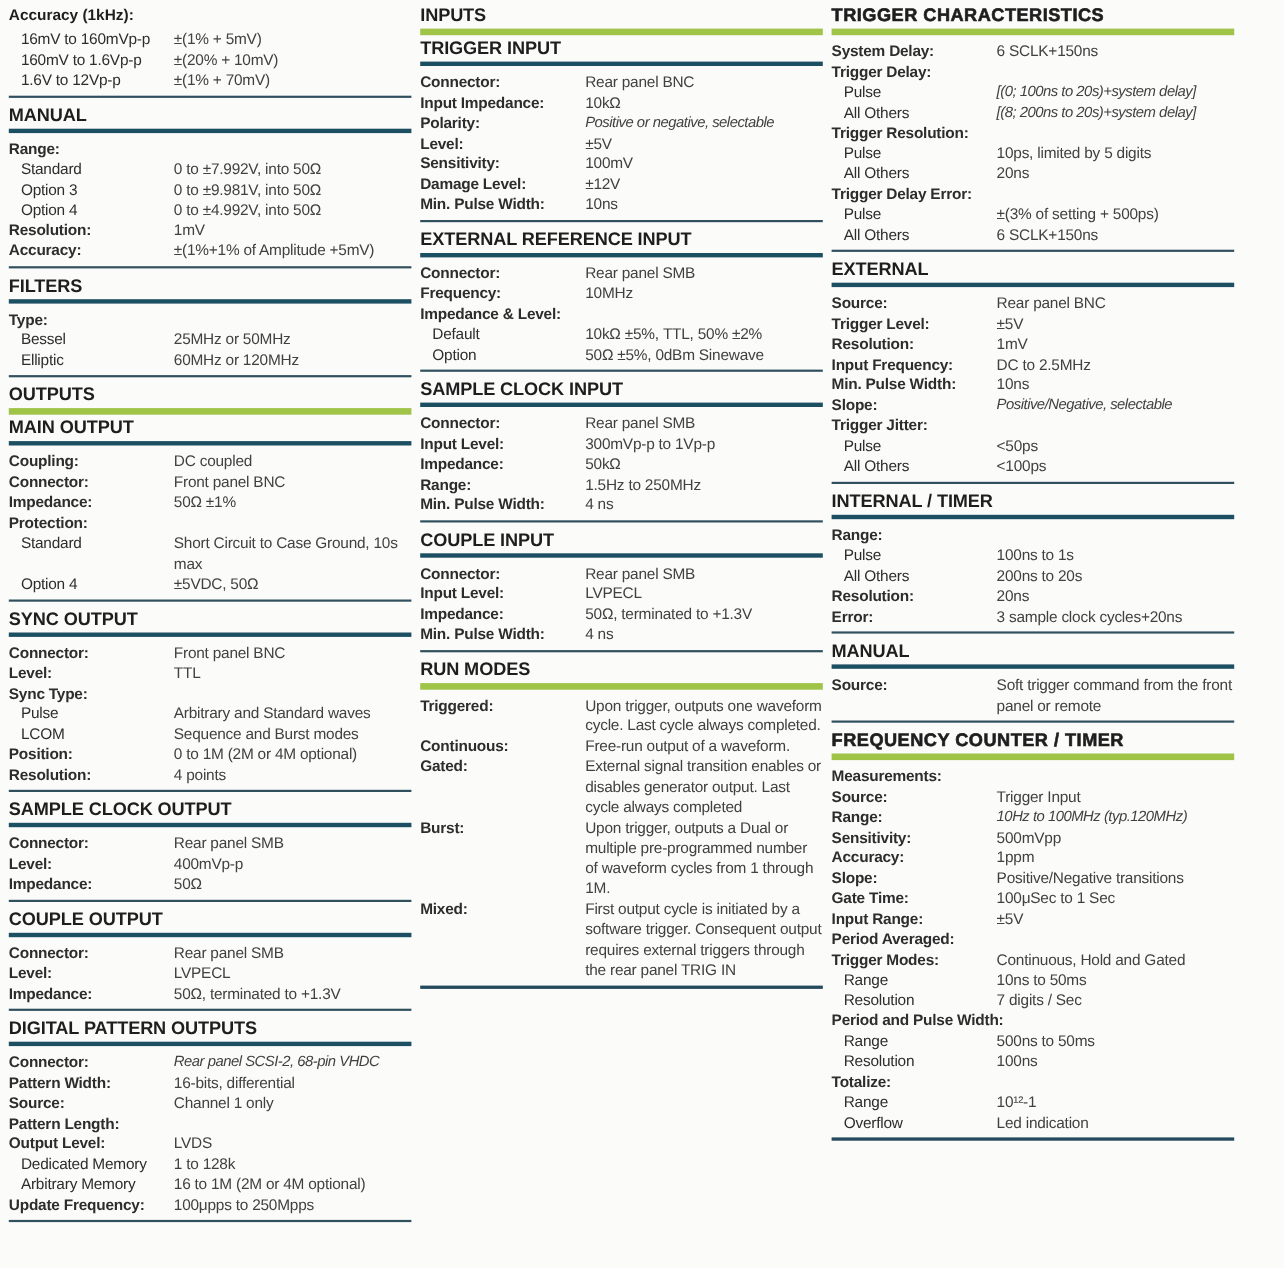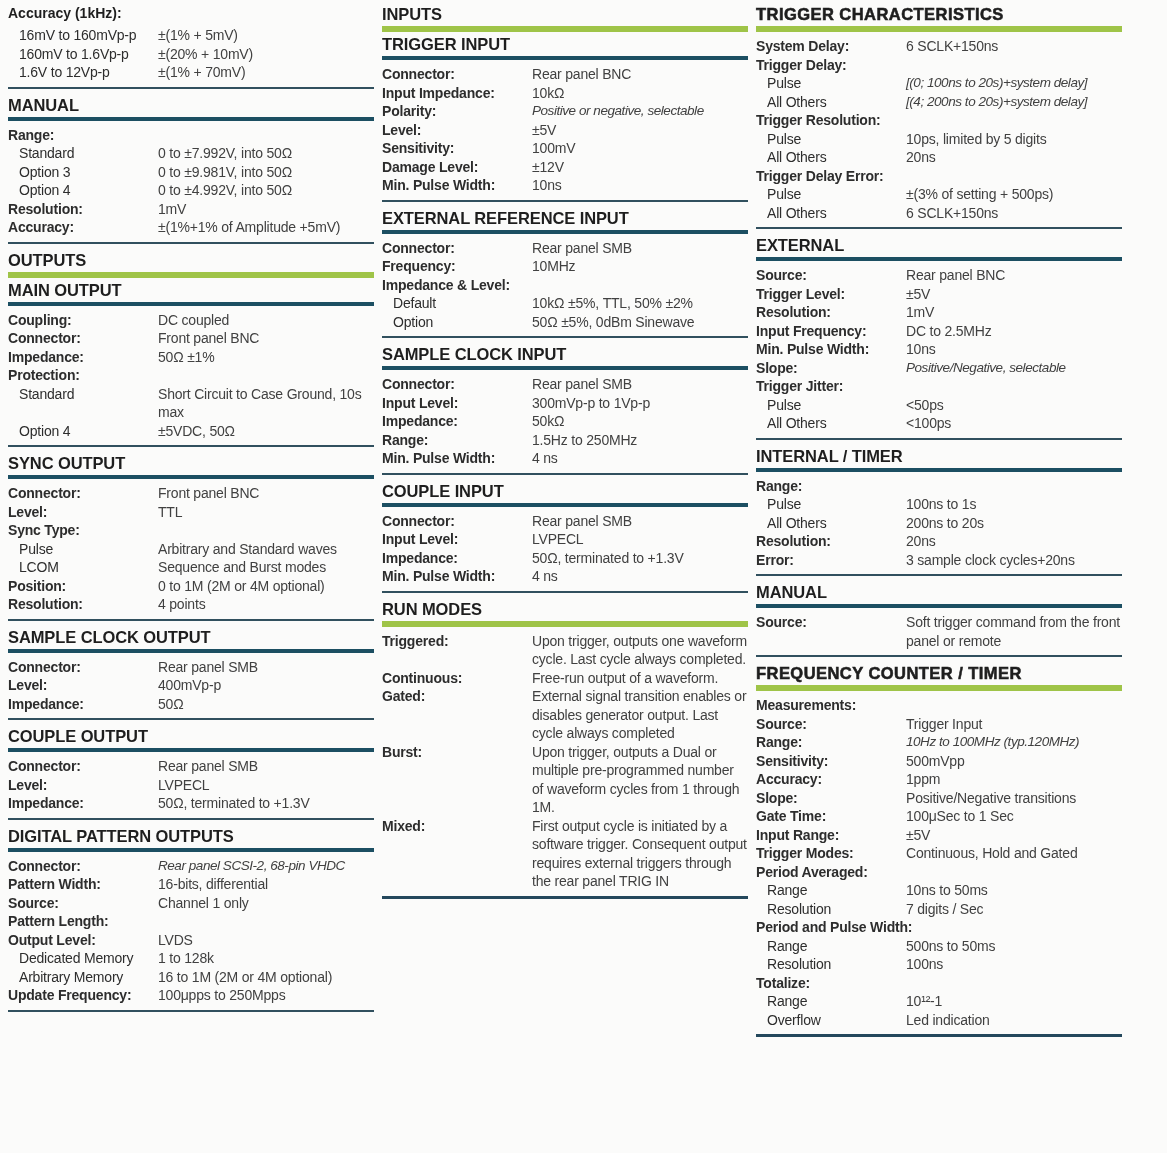--- a/index.html
+++ b/index.html
@@ -92,20 +92,38 @@
               <div class="lbl">Resolution:</div>
               <div class="val">1mV</div>
             </div>
             <div class="row bold">
               <div class="lbl">Accuracy:</div>
               <div class="val">±(1%+1% of Amplitude +5mV)</div>
             </div>
           </div>
           <div class="rule thin"></div>
         </div>
+        <div class="blk ">
+          <div class="blk-title header">FILTERS</div>
+          <div class="underline teal"></div>
+          <div class="rows">
+            <div class="row bold noval">
+              <div class="lbl">Type:</div>
+            </div>
+            <div class="row indent">
+              <div class="lbl">Bessel</div>
+              <div class="val">25MHz or 50MHz</div>
+            </div>
+            <div class="row indent">
+              <div class="lbl">Elliptic</div>
+              <div class="val">60MHz or 120MHz</div>
+            </div>
+          </div>
+          <div class="rule thin"></div>
+        </div>
         <div class="blk  major">
           <div class="blk-title header">OUTPUTS</div>
           <div class="underline green"></div>
         </div>
         <div class="blk ">
           <div class="blk-title header">MAIN OUTPUT</div>
           <div class="underline teal"></div>
           <div class="rows">
             <div class="row bold">
               <div class="lbl">Coupling:</div>
@@ -399,21 +417,21 @@
             </div>
             <div class="row bold noval">
               <div class="lbl">Trigger Delay:</div>
             </div>
             <div class="row indent condensed">
               <div class="lbl">Pulse</div>
               <div class="val">[(0; 100ns to 20s)+system delay]</div>
             </div>
             <div class="row indent condensed">
               <div class="lbl">All Others</div>
-              <div class="val">[(4; 200ns to 20s)+system delay]</div>
+              <div class="val">[(8; 200ns to 20s)+system delay]</div>
             </div>
             <div class="row bold noval">
               <div class="lbl">Trigger Resolution:</div>
             </div>
             <div class="row indent">
               <div class="lbl">Pulse</div>
               <div class="val">10ps, limited by 5 digits</div>
             </div>
             <div class="row indent">
               <div class="lbl">All Others</div>
@@ -540,26 +558,26 @@
               <div class="val">Positive/Negative transitions</div>
             </div>
             <div class="row bold">
               <div class="lbl">Gate Time:</div>
               <div class="val">100μSec to 1 Sec</div>
             </div>
             <div class="row bold">
               <div class="lbl">Input Range:</div>
               <div class="val">±5V</div>
             </div>
+            <div class="row bold noval">
+              <div class="lbl">Period Averaged:</div>
+            </div>
             <div class="row bold">
               <div class="lbl">Trigger Modes:</div>
               <div class="val">Continuous, Hold and Gated</div>
-            </div>
-            <div class="row bold noval">
-              <div class="lbl">Period Averaged:</div>
             </div>
             <div class="row indent">
               <div class="lbl">Range</div>
               <div class="val">10ns to 50ms</div>
             </div>
             <div class="row indent">
               <div class="lbl">Resolution</div>
               <div class="val">7 digits / Sec</div>
             </div>
             <div class="row bold noval">

